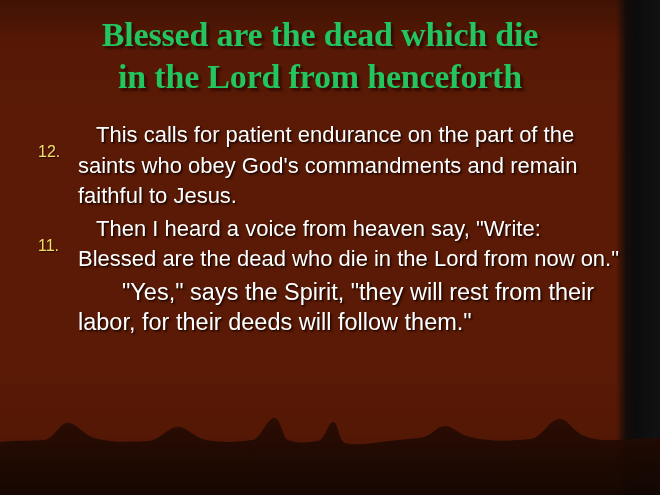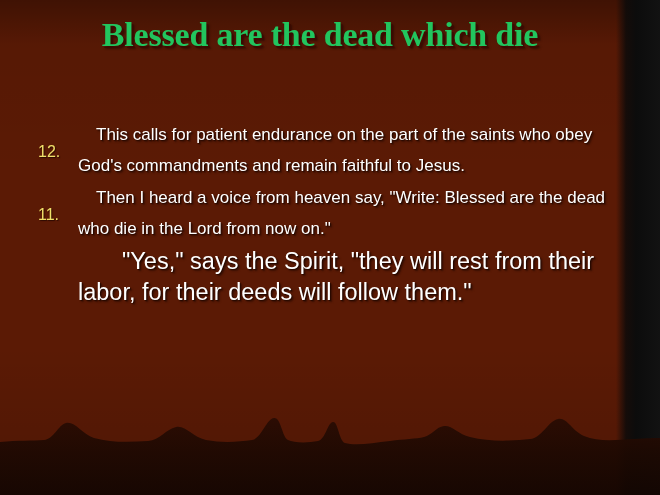--- a/index.html
+++ b/index.html
@@ -137,21 +137,21 @@
     left: 10px;
     top: 23px;
     font-size: 16px;
     font-weight: normal;
     color: #f0e06a;
     text-shadow: 1px 1px 1px rgba(40,8,0,0.9);
   }
   .verse-text {
     display: block;
     padding-left: 50px;
-    font-size: 17px;
+    font-size: 22px;
     line-height: 30.5px;
     color: #ffffff;
     text-shadow:
       1px 1px 1px rgba(35,8,0,0.95),
       2px 2px 2px rgba(20,4,0,0.5);
     text-indent: 18px;
   }
   .quote-line {
     display: block;
     padding-left: 50px;
@@ -169,20 +169,21 @@
 <body>
 
 <div id="slide">
 
   <div class="curtain-base"></div>
   <div class="curtain-shade"></div>
   <div class="right-dark-band"></div>
 
   <div class="title-block">
     <div class="title-line">Blessed are the dead which die</div>
+    <div class="title-line">in the Lord from henceforth</div>
   </div>
 
   <div class="body-block">
 
     <div class="verse">
       <span class="verse-num">12.</span>
       <span class="verse-text">This calls for patient endurance on the part of the saints who obey God's commandments and remain faithful to Jesus.</span>
     </div>
 
     <div class="verse">

